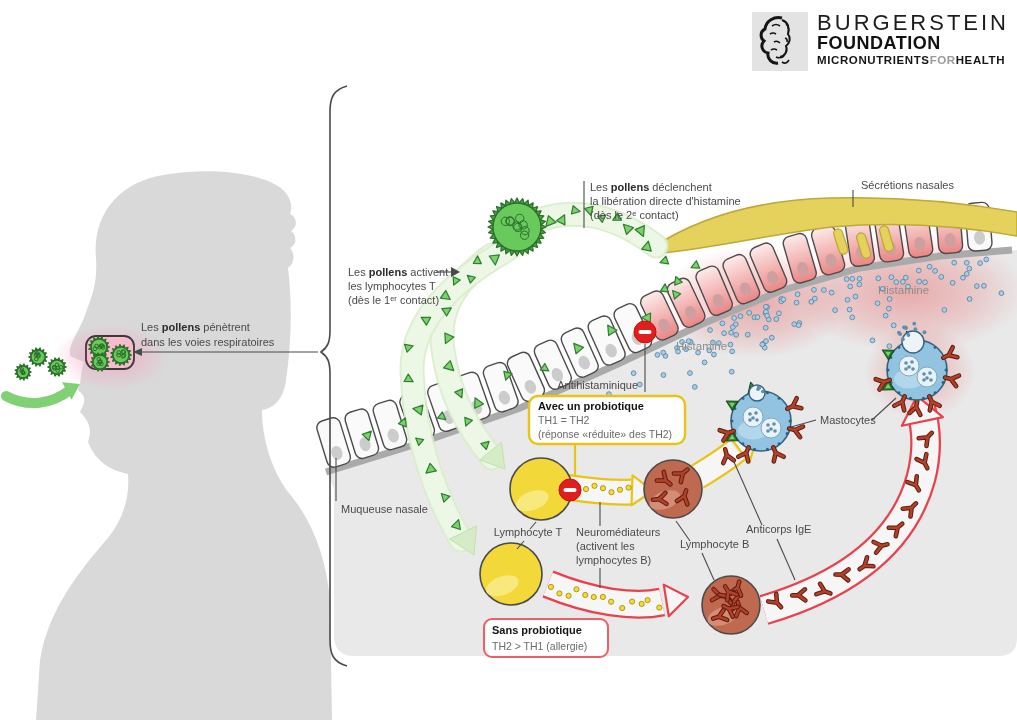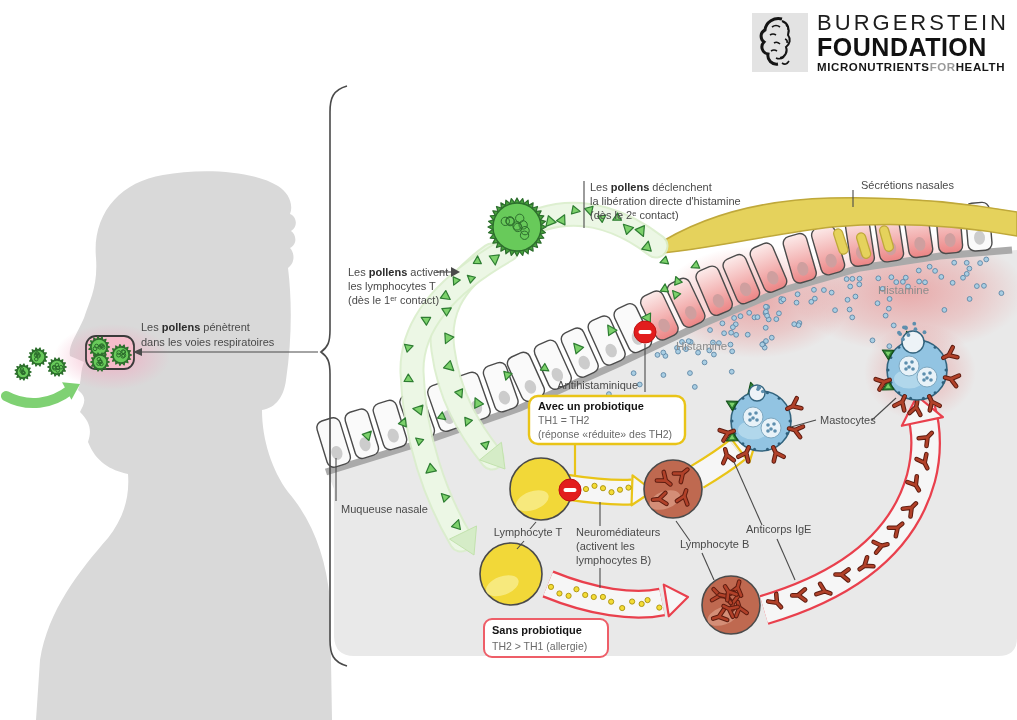--- a/index.html
+++ b/index.html
@@ -8,25 +8,25 @@
   svg text{font-family:"Liberation Sans",sans-serif;font-size:11px;fill:#4a4a4a;}
   .b{font-weight:bold;fill:#2b2b2b;}
   .sup{font-size:7.5px;}
   .hist{fill:#8d8d8d;font-size:11.5px;}
   .boxtitle{font-weight:bold;fill:#141414;font-size:11px;}
   .boxline{fill:#6a6a6a;font-size:10.5px;}
   .mid{text-anchor:middle;}
   .end{text-anchor:end;}
   .boxY{fill:#ffffff;stroke:#e9c417;stroke-width:2.4;}
   .boxR{fill:#ffffff;stroke:#ee5e68;stroke-width:2;}
-  .logo{position:absolute;top:12px;right:8px;display:flex;gap:9px;align-items:center;}
+  .logo{position:absolute;top:12px;right:8px;display:flex;gap:9px;align-items:flex-start;}
   .logo-portrait{width:56px;height:59px;background:#e3e3e3;}
   .logo-text{display:flex;flex-direction:column;}
   .l1{font-size:22px;letter-spacing:3px;color:#1d1d1d;font-weight:400;line-height:1.0;}
-  .l2{font-size:25px;font-weight:800;letter-spacing:0.5px;color:#111;line-height:1.05;}
+  .l2{font-size:18px;font-weight:800;letter-spacing:0.5px;color:#111;line-height:1.05;}
   .l3{font-size:11.5px;font-weight:800;letter-spacing:0.6px;color:#161616;margin-top:1px;}
   .l3 .for{color:#9a9a9a;font-weight:600;margin-top:44px;}
 </style>
 </head>
 <body>
 
 <div id="stage">
 <svg id="art" viewBox="0 0 1017 720" width="1017" height="720">
   <defs>
     <linearGradient id="cellPink" x1="0" y1="0" x2="0" y2="1">

